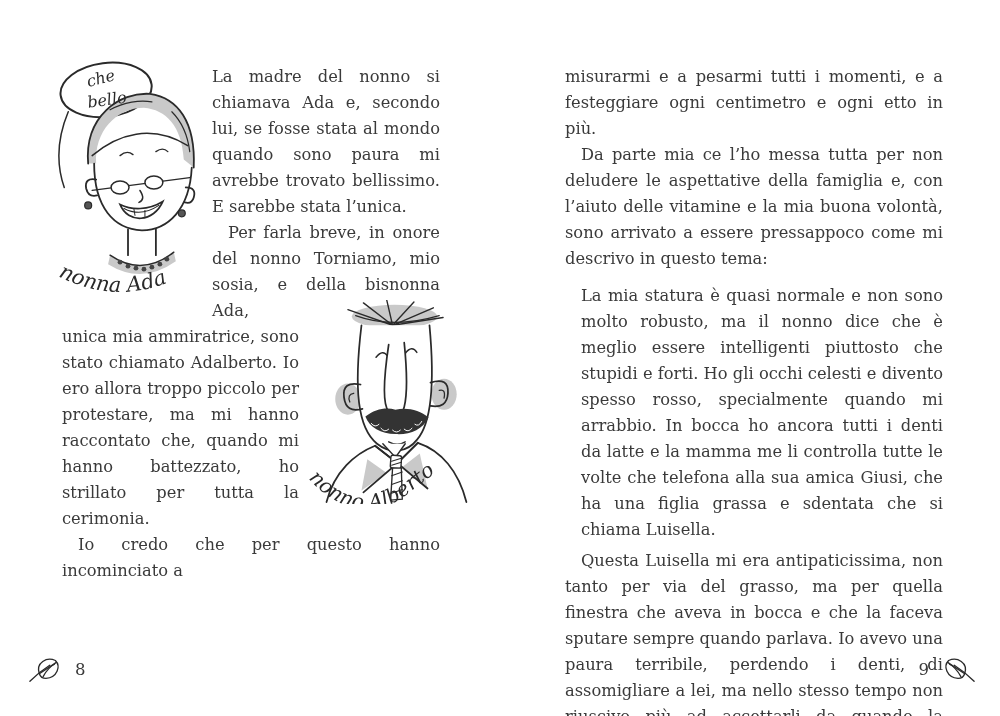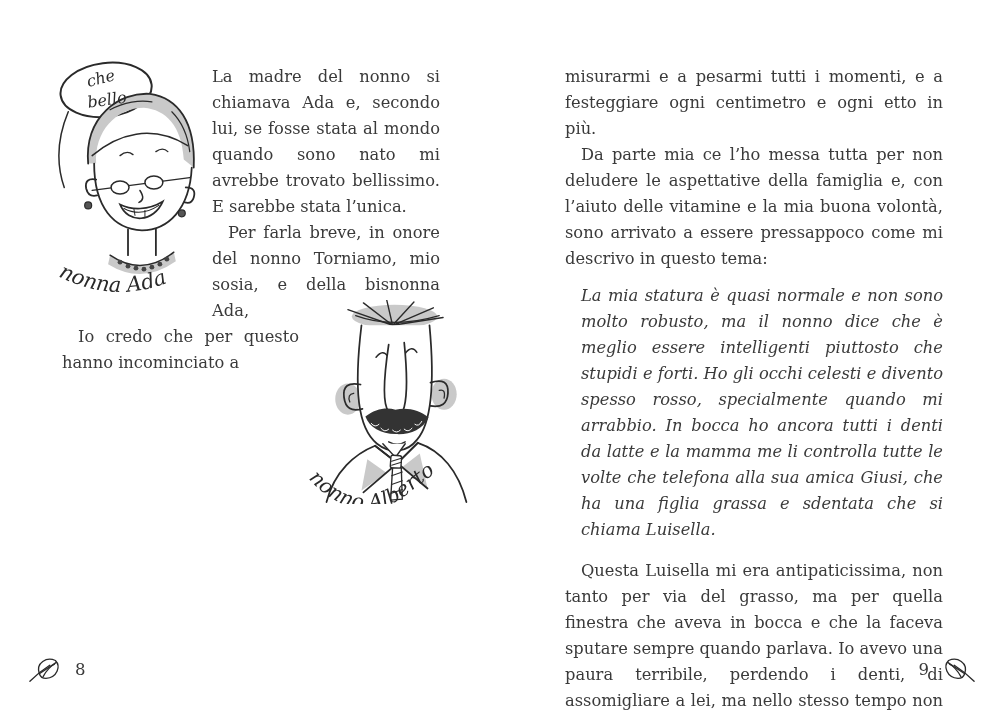--- a/index.html
+++ b/index.html
@@ -19,23 +19,22 @@
     margin:-4px 8px 2px -8px;
   }
   .illus-nonno {
     float:right; width:180px; height:204px;
     margin:2px -45px 4px 6px;
   }
   .illus-nonna svg, .illus-nonno svg { display:block; }
 
   
   .theme-block {
-    font-style:italic;
     padding-left:16px;
-    margin:11px 0 15px 0;
+    margin:11px 0 5px 0;
   }
 
   
   .footer { position:absolute; top:652px; height:34px; display:flex; align-items:center; gap:13px; font-size:16.5px; }
   .footer-left  { left:28px; }
   .footer-right { right:24px; }
   .leaf { width:34px; height:30px; }
   .leaf-right svg { transform:scaleX(-1); }
 
   .script-text { font-family:"DejaVu Serif", serif; font-style:italic; }
@@ -103,21 +102,21 @@
       <text class="bubble-text" x="34" y="27" font-size="16" fill="#2a2a2a" transform="rotate(-14 34 27)">che</text>
       <text class="bubble-text" x="34" y="48" font-size="16" fill="#2a2a2a" transform="rotate(-8 34 48)">bello</text>
 
       <path id="nonnaPath" d="M2 216 Q74 254 148 206" fill="none"></path>
       <text class="script-text" font-size="21" fill="#2a2a2a">
         <textPath href="#nonnaPath" startOffset="2">nonna Ada</textPath>
       </text>
     </svg>
   </div>
 
-  <p>La madre del nonno si chiamava Ada e, secondo lui, se fosse stata al mondo quando sono nato mi avrebbe trovato bellissimo. E sarebbe stata l’unica.</p>
+  <p>La madre del nonno si chiamava Ada e, secondo lui, se fosse stata al mondo quando sono paura mi avrebbe trovato bellissimo. E sarebbe stata l’unica.</p>
 
   <p class="indent">
     <span>Per farla breve, in onore del nonno Torniamo, mio sosia, e della bisnonna Ada,</span>
 
     
     <span class="illus-nonno">
       <svg width="180" height="204" viewBox="0 0 185 210">
         <g stroke="#2a2a2a" fill="none" stroke-width="1.8" stroke-linecap="round">
 
           <ellipse cx="92" cy="17" rx="44" ry="12" fill="#c9c9c9" stroke="none"></ellipse>
@@ -159,20 +158,21 @@
           </g>
         </g>
 
         <path id="nonnoPath" d="M2 182 C38 224 78 220 102 202 C130 181 156 160 183 142" fill="none"></path>
         <text class="script-text" font-size="21" fill="#2a2a2a">
           <textPath href="#nonnoPath" startOffset="2">nonno Alberto</textPath>
         </text>
       </svg>
     </span>
 
+    <span>unica mia ammiratrice, sono stato chiamato Adalberto. Io ero allora troppo piccolo per protestare, ma mi hanno raccontato che, quando mi hanno battezzato, ho strillato per tutta la cerimonia.</span>
   </p>
 
 
   <p class="indent">Io credo che per questo hanno incominciato a</p>
 </div>
 
 <div class="page page-right">
   <p>misurarmi e a pesarmi tutti i momenti, e a festeggiare ogni centimetro e ogni etto in più.</p>
 
   <p class="indent">Da parte mia ce l’ho messa tutta per non deludere le aspettative della famiglia e, con l’aiuto delle vitamine e la mia buona volontà, sono arrivato a essere pressappoco come mi descrivo in questo tema:</p>

